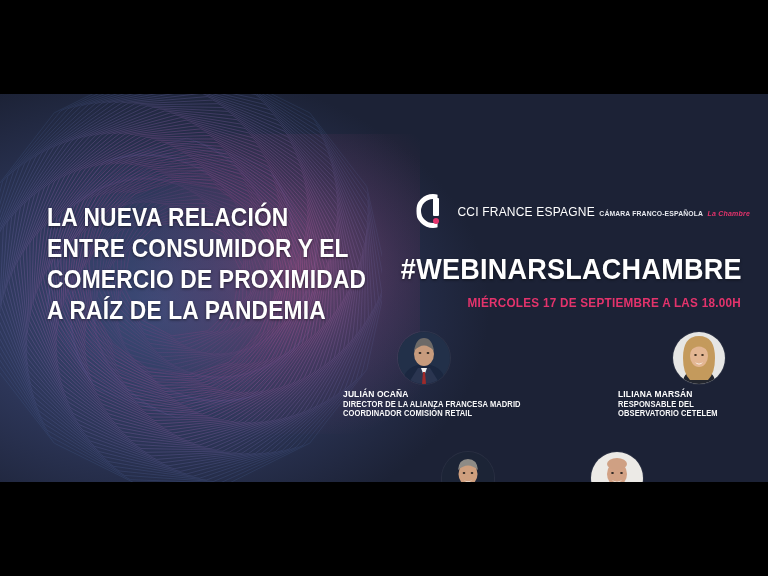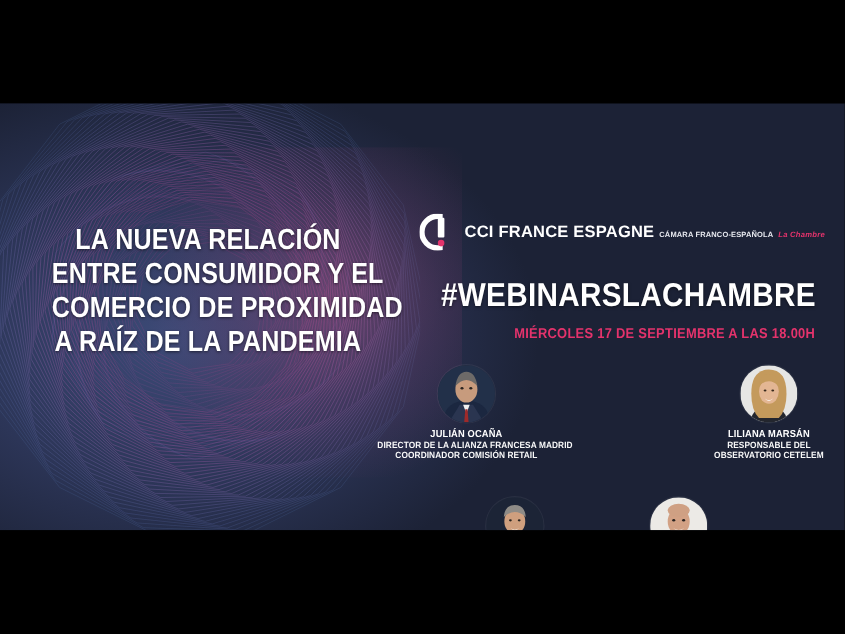--- a/index.html
+++ b/index.html
@@ -66,21 +66,20 @@
     opacity: 0.95;
   }
 
   
   #headline {
     position: absolute;
     left: 24px;
     top: 108px;
     width: 330px;
     z-index: 10;
-    text-align: center;
   }
   #headline .hl {
     display: block;
     color: #ffffff;
     font-family: "Liberation Sans Narrow", "Liberation Sans", sans-serif;
     font-weight: bold;
     font-size: 26.5px;
     line-height: 31px;
     letter-spacing: 0.2px;
     transform: scaleX(0.86);
@@ -123,21 +122,21 @@
   }
   #logo .mark .dot {
     position: absolute;
     left: 17px; top: 24px;
     width: 6px; height: 6px;
     border-radius: 50%;
     background: #e4336c;
   }
   #logo .words { line-height: 1.08; }
   #logo .l1 {
-    font-size: 15px; font-weight: bold; color: #ffffff;
+    font-size: 12px; font-weight: normal; color: #ffffff;
     letter-spacing: 0.2px; white-space: nowrap;
     font-family: "Liberation Sans", sans-serif;
   }
   #logo .l2 {
     font-size: 6.8px; font-weight: bold; color: #e7e9ef;
     letter-spacing: 0.15px; white-space: nowrap; margin-top: 1px;
   }
   #logo .l3 {
     font-size: 7px; font-weight: bold; color: #e4336c;
     letter-spacing: 0.2px; white-space: nowrap; margin-top: 1px;
@@ -172,21 +171,21 @@
     letter-spacing: 0.3px;
     transform: scaleX(0.9);
     transform-origin: right center;
     white-space: nowrap;
   }
 
   
   .speaker {
     position: absolute;
     z-index: 20;
-    text-align: center;
+    text-align: left;
     width: 176px;
     margin-left: -88px;
   }
   .speaker .avatar {
     width: 52px;
     height: 52px;
     border-radius: 50%;
     margin: 0 auto 5px auto;
     overflow: hidden;
     position: relative;

